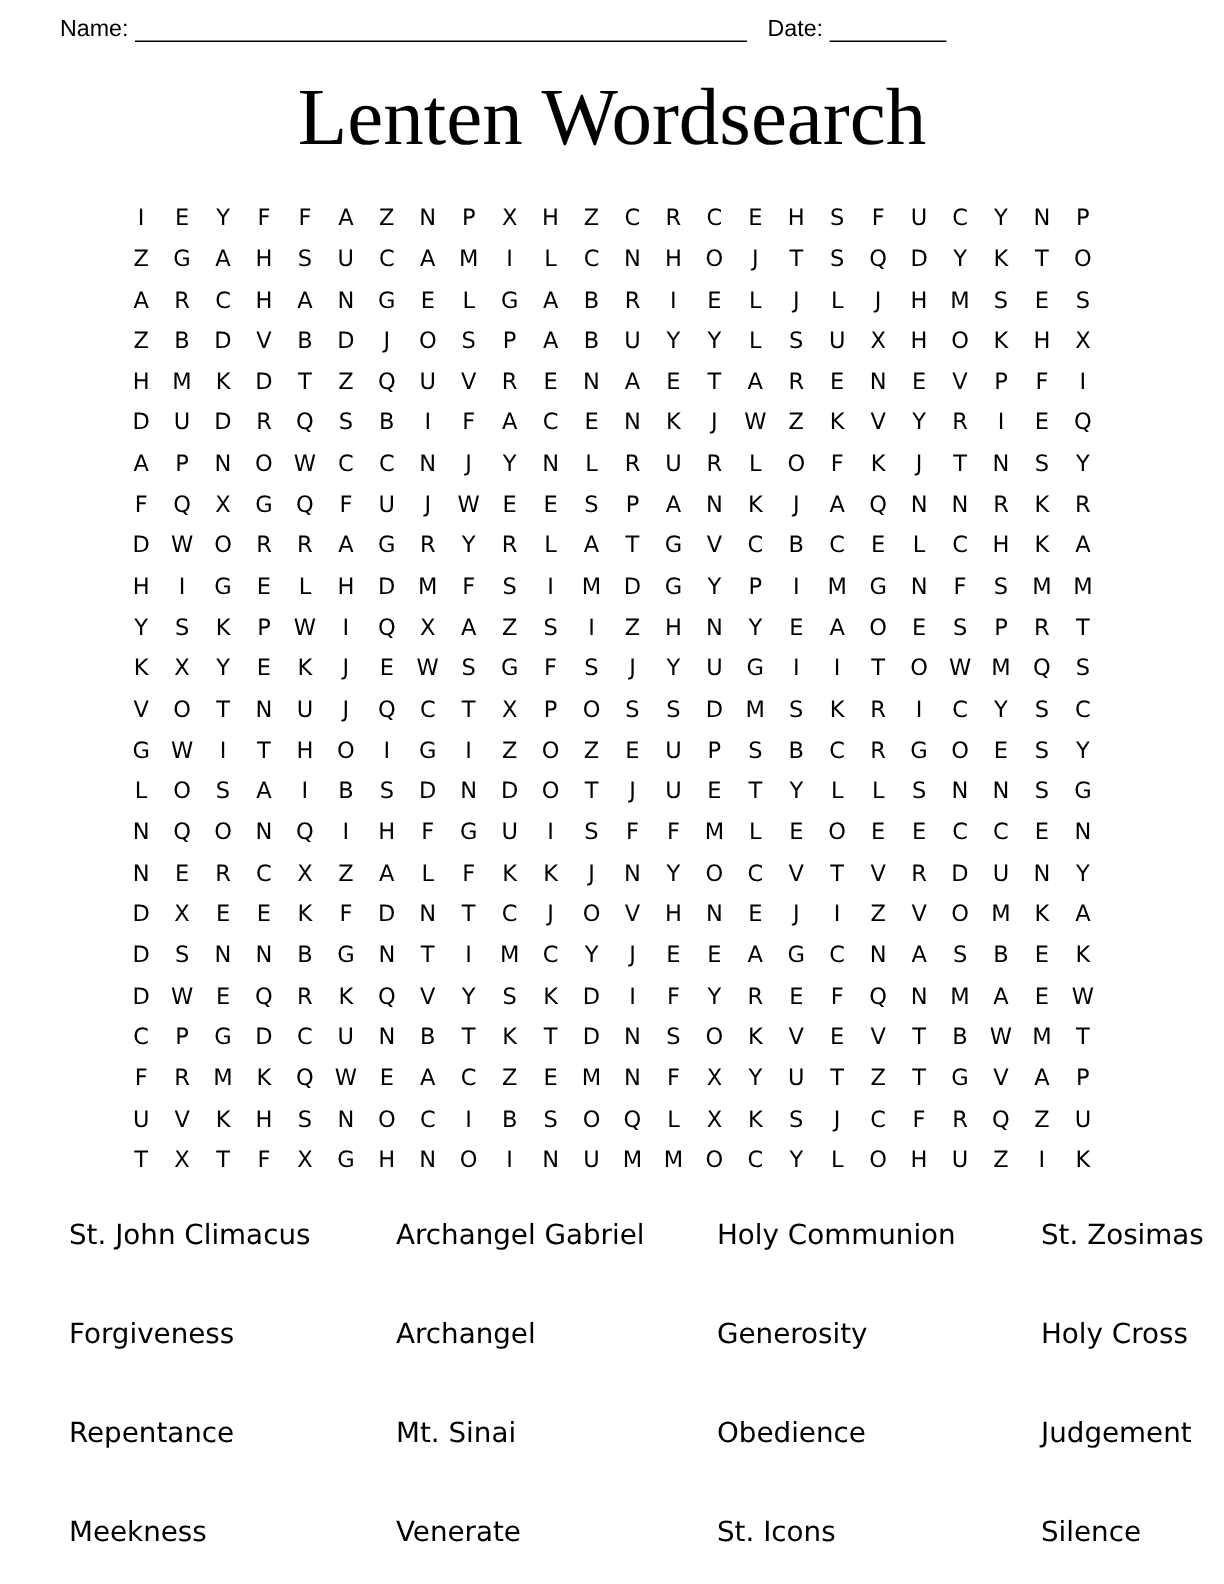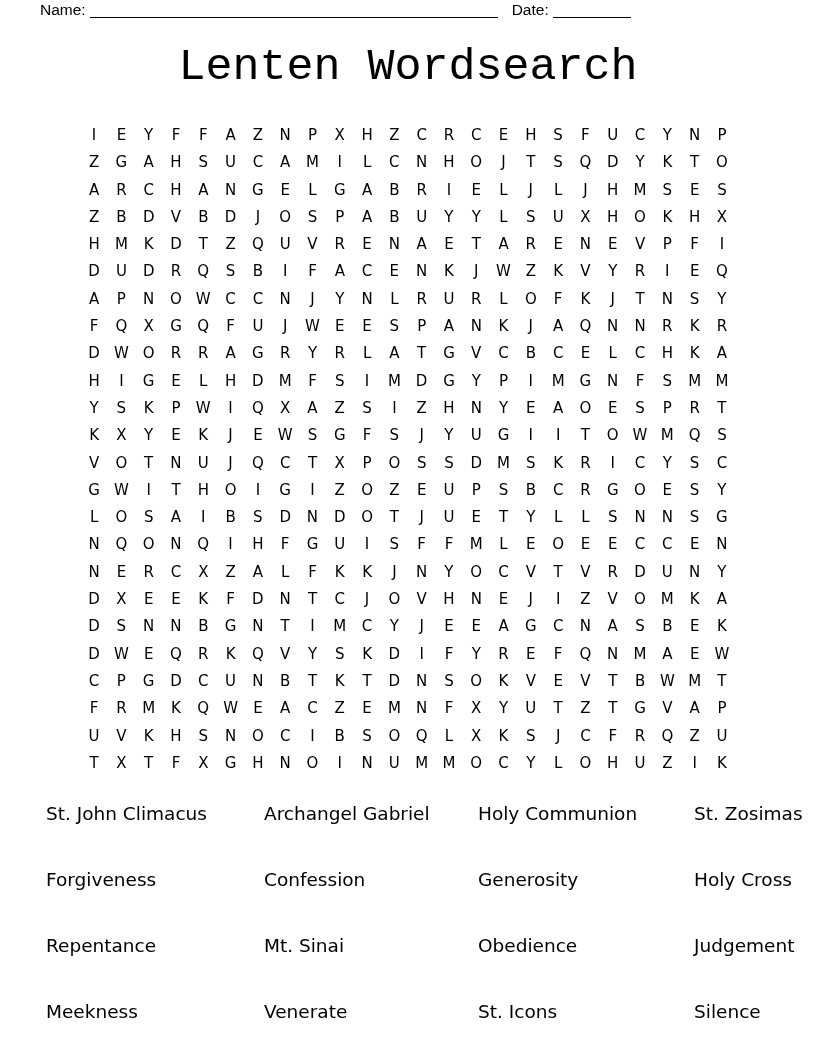--- a/index.html
+++ b/index.html
@@ -14,21 +14,21 @@
     color: #000000;
     overflow: hidden;
     position: relative;
   }
 
   
   .header-line {
     display: flex;
     align-items: flex-end;
     padding: 4px 36px 0 40px;
-    height: 18px;
+    height: 28px;
     box-sizing: border-box;
   }
   .field {
     display: flex;
     align-items: flex-end;
     white-space: nowrap;
   }
   .field-label {
     font-size: 15.5px;
     line-height: 16px;
@@ -40,23 +40,23 @@
     height: 12px;
     margin-left: 4px;
   }
   .rule-name { width: 408px; }
   .rule-date { width: 78px; }
   .spacer-between { width: 14px; }
 
   
   .title {
     text-align: center;
-    font-family: Liberation Mono, monospace;
+    font-family: Liberation Serif, serif;
     font-weight: 400;
-    font-size: 45px;
+    font-size: 54px;
     line-height: 56px;
     letter-spacing: 0px;
     margin: 22px 0 0 0;
     padding: 0;
   }
 
   
   .grid-wrap {
     margin-top: 26px;
     display: flex;
@@ -691,21 +691,21 @@
       <div class="cell">K</div>
     </div>
 </div>
 
 <div class="wordlist" id="wordlist">
     <div class="word">St. John Climacus</div>
     <div class="word">Archangel Gabriel</div>
     <div class="word">Holy Communion</div>
     <div class="word">St. Zosimas</div>
     <div class="word">Forgiveness</div>
-    <div class="word">Confession</div>
+    <div class="word">Archangel</div>
     <div class="word">Generosity</div>
     <div class="word">Holy Cross</div>
     <div class="word">Repentance</div>
     <div class="word">Mt. Sinai</div>
     <div class="word">Obedience</div>
     <div class="word">Judgement</div>
     <div class="word">Meekness</div>
     <div class="word">Venerate</div>
     <div class="word">St. Icons</div>
     <div class="word">Silence</div>

